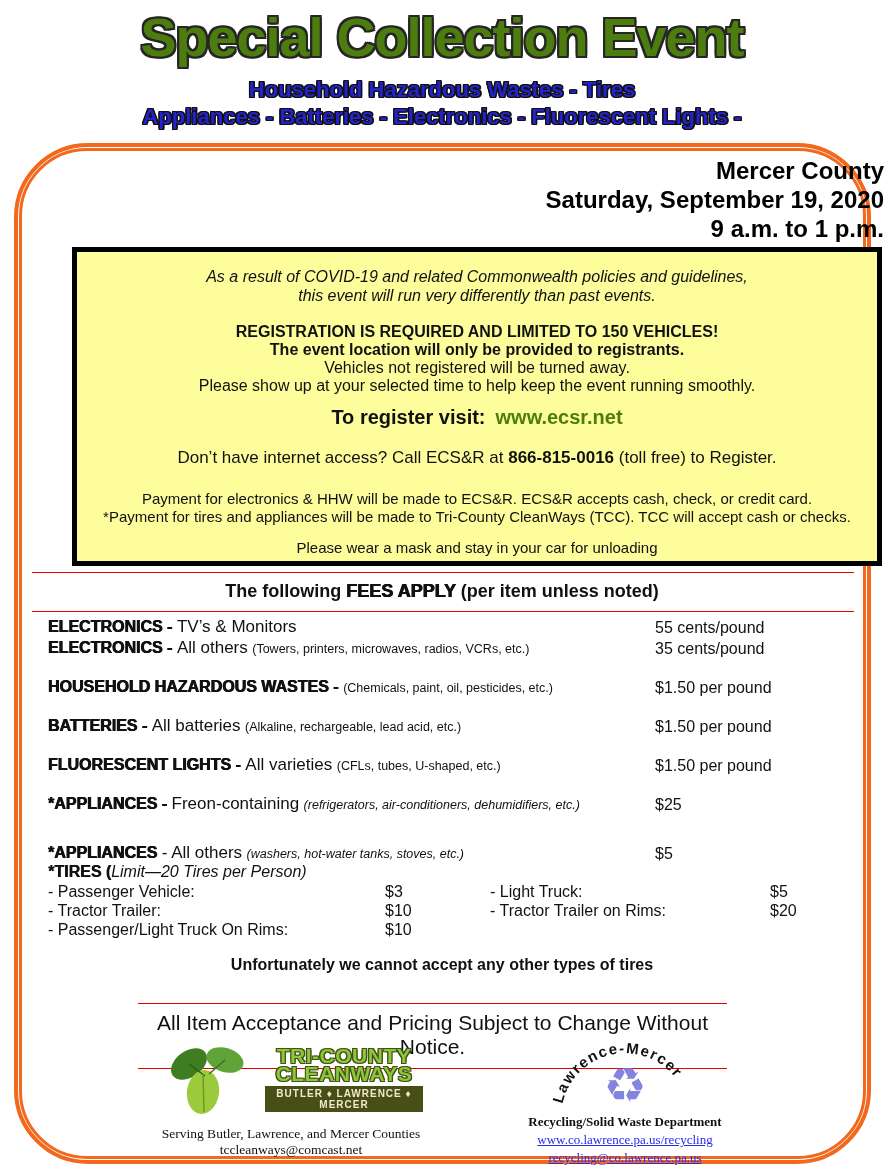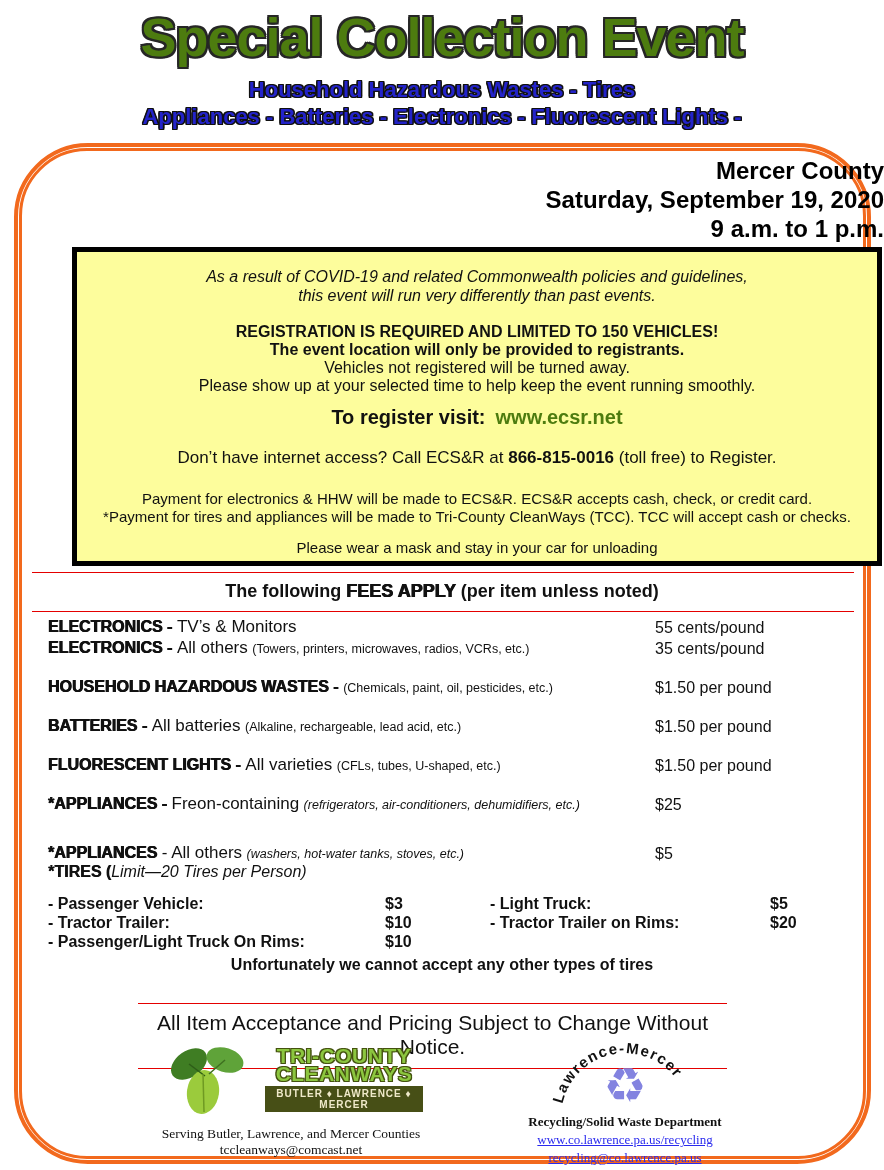--- a/index.html
+++ b/index.html
@@ -53,21 +53,21 @@
   .fm{font-size:17px;}
   .fp{font-size:12.5px;}
   .fp.it{font-style:italic;}
   .fee-price{position:absolute;left:607px;top:1px;font-size:16px;}
 
   
   .tires{position:absolute;left:48px;right:30px;top:862px;font-size:16px;}
   .tires-head{line-height:20px;}
   .tires-head .b{font-weight:700;text-shadow:0.5px 0 currentColor;}
   .tires-head .i{font-style:italic;}
-  .tires-grid{display:grid;grid-template-columns:337px 105px 280px 1fr;line-height:19px;margin-top:12px;font-weight:bold;}
+  .tires-grid{display:grid;grid-template-columns:337px 105px 280px 1fr;line-height:19px;margin-top:0;}
   .tires-note{position:absolute;top:956px;left:0;right:0;text-align:center;
               font-size:16px;font-weight:700;}
 
   
   .disc-wrap{position:absolute;left:138px;width:589px;top:1003px;text-align:center;
              border-top:1.6px solid #E40000;border-bottom:1.6px solid #E40000;padding:7px 0 9px;}
   .disc-text{font-size:21px;}
 
   
   .footer-left{position:absolute;left:138px;top:1042px;width:306px;text-align:center;}

